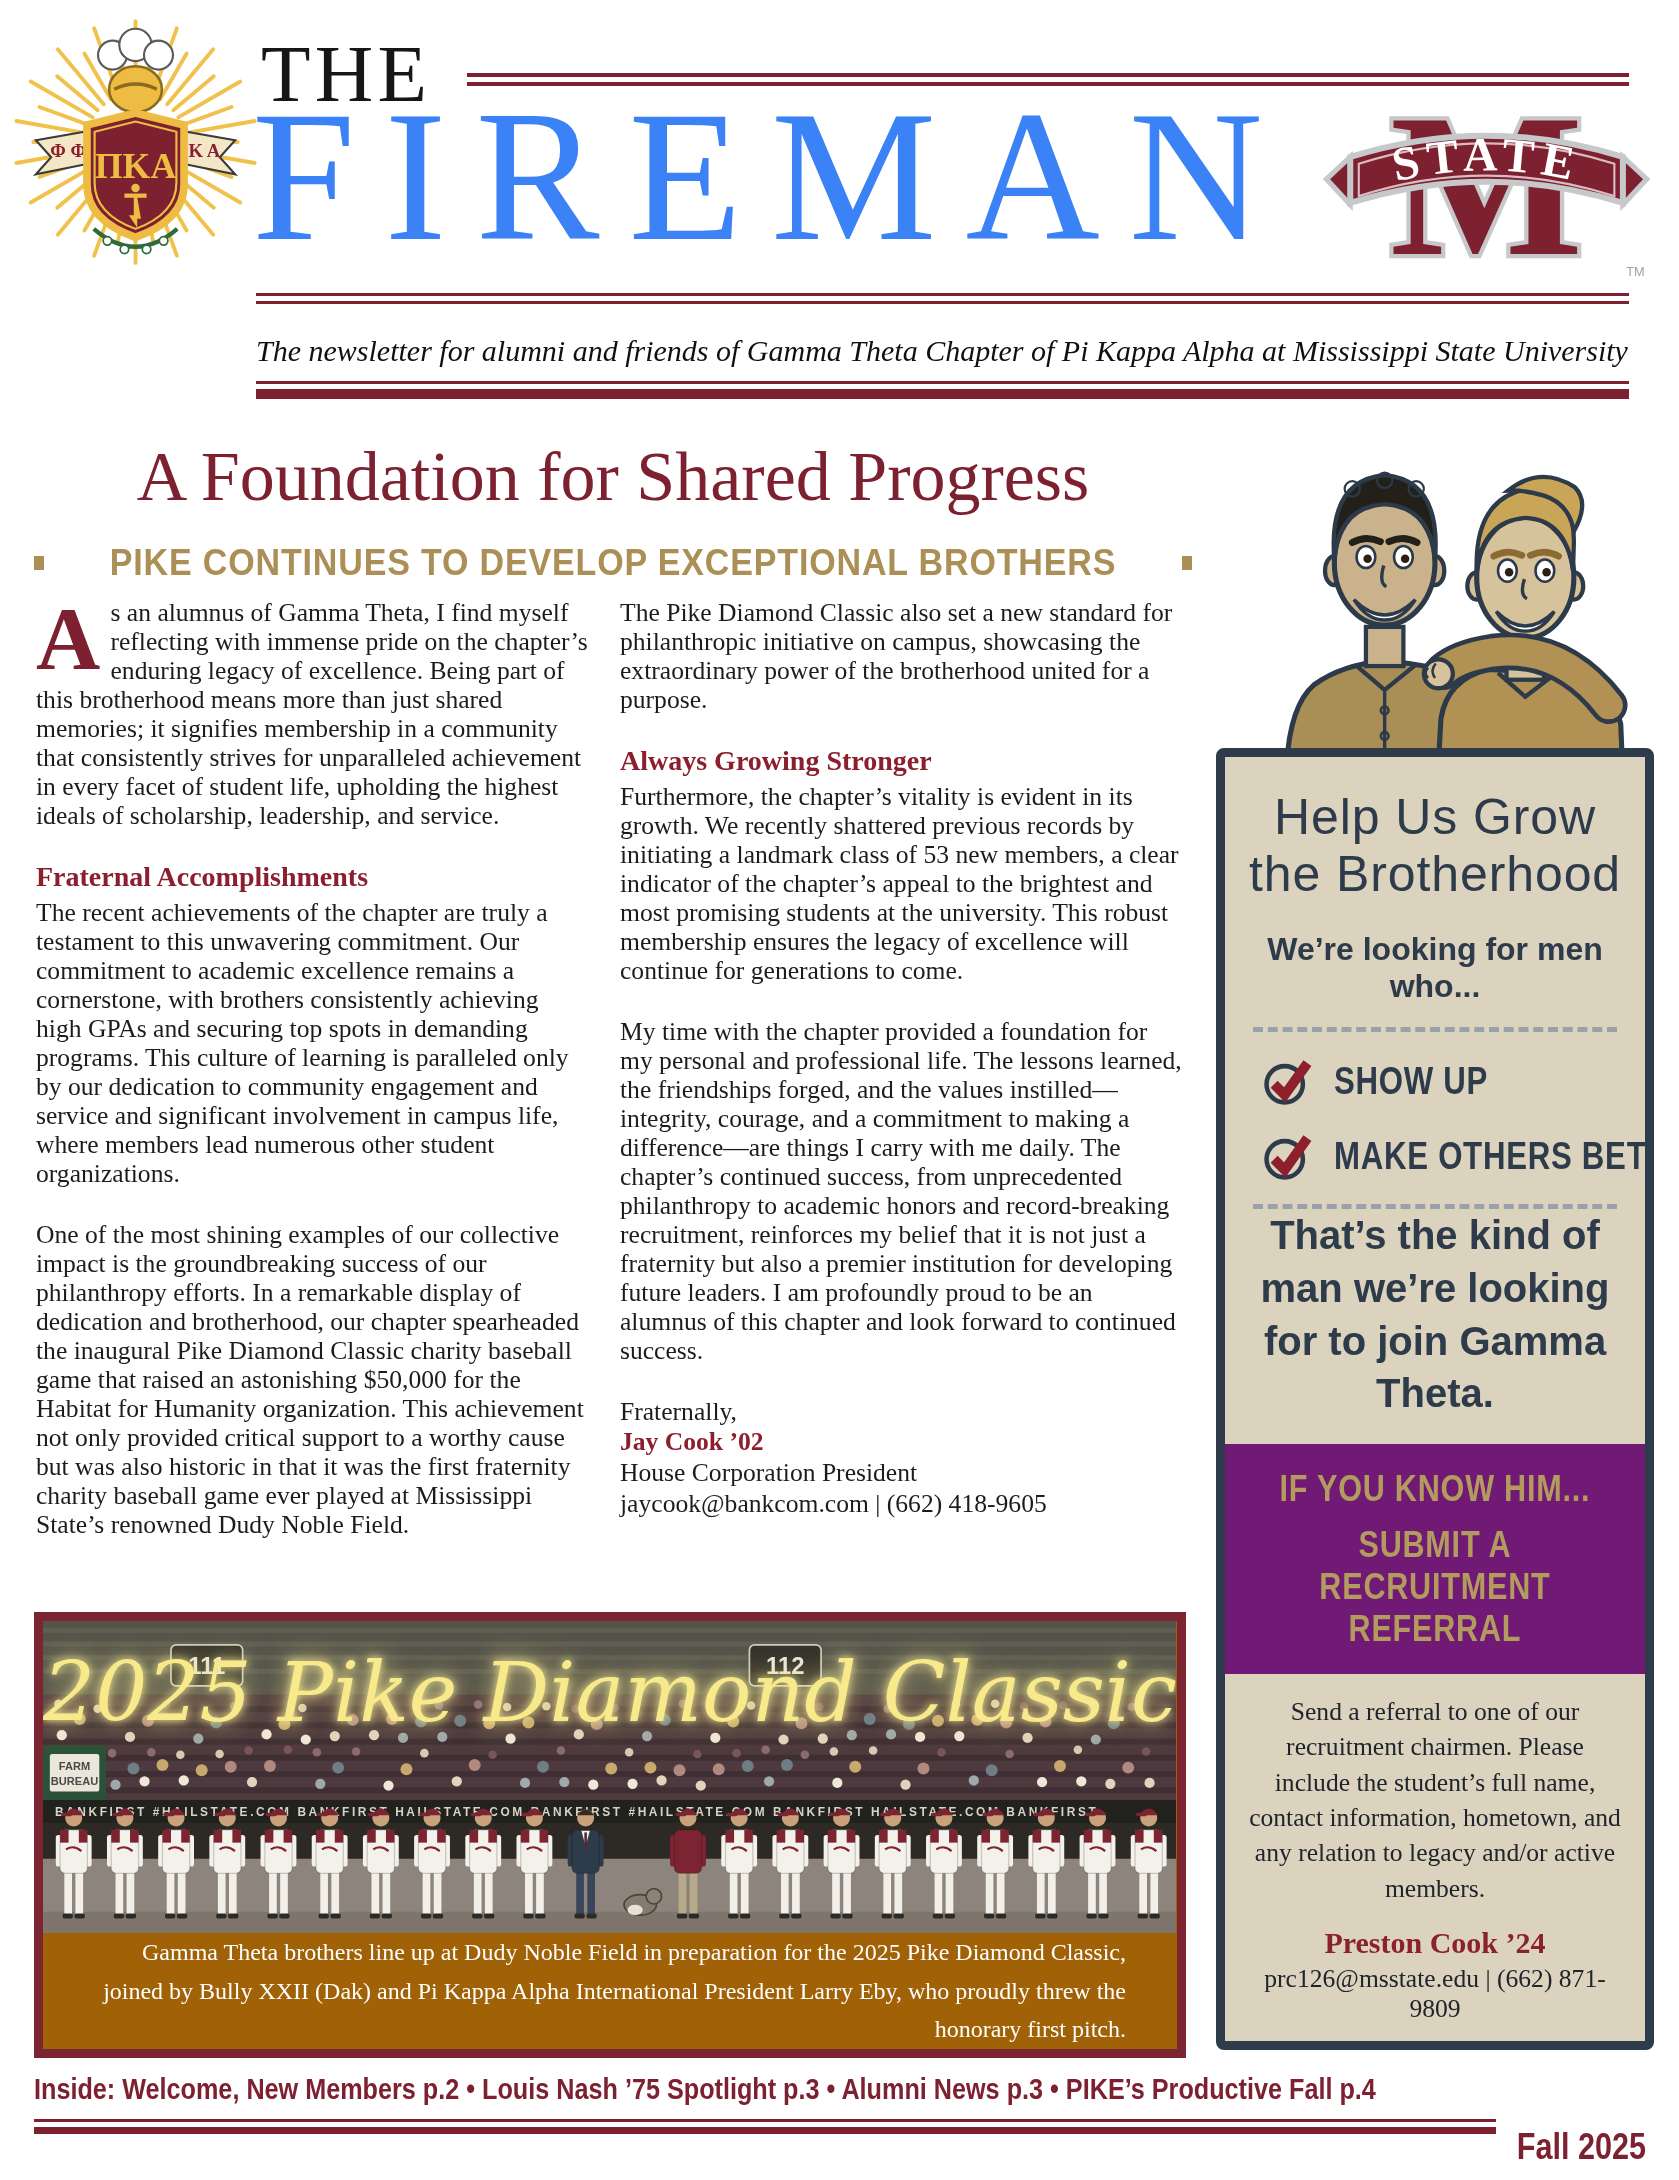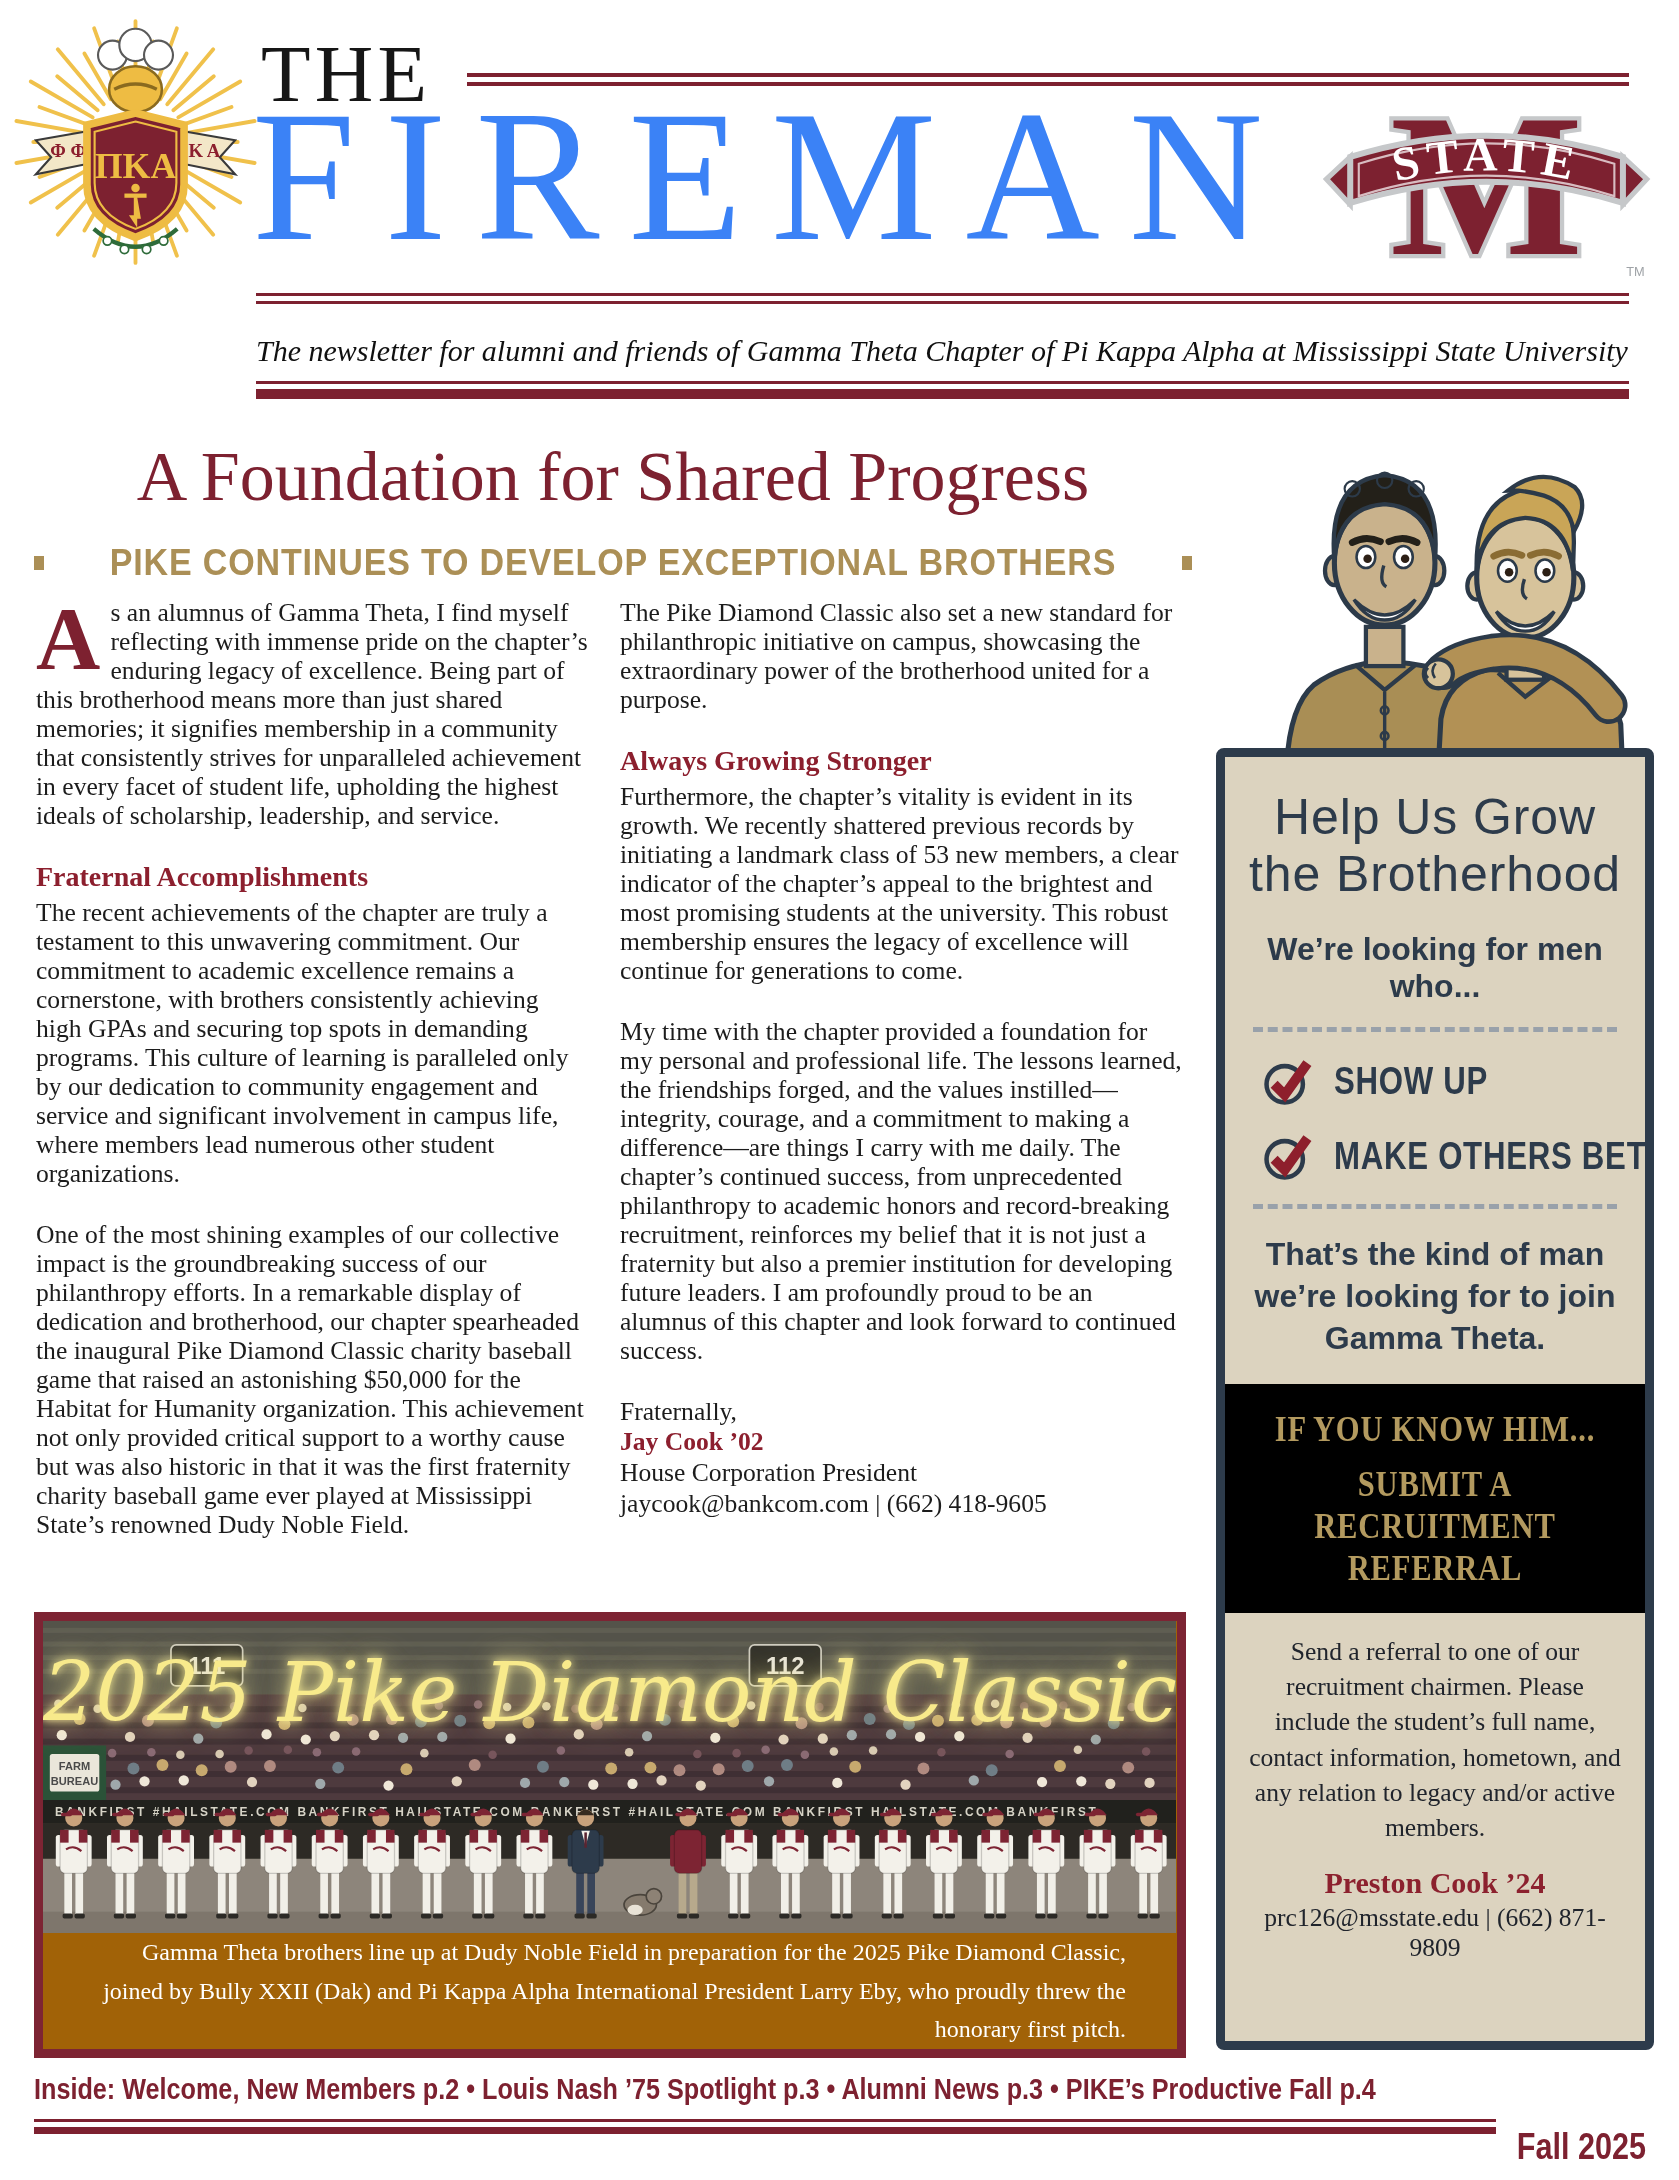--- a/index.html
+++ b/index.html
@@ -57,22 +57,22 @@
   .card{position:absolute;left:1216px;top:748px;width:438px;height:1302px;background:#dcd3bf;
         border:9.4px solid #2d3b4b;border-radius:8px;box-sizing:border-box;overflow:hidden;
         padding:32px 20.4px 0;text-align:center;font-family:"Liberation Sans",sans-serif;color:#2d3b4b;}
   .card-title{font-size:50px;line-height:1.13;font-weight:400;letter-spacing:0.9px;}
   .card-intro{margin-top:29px;font-weight:bold;font-size:32px;}
   .dash{margin:22px auto 0;width:96%;border:0;border-top:5.1px dashed #99a1aa;}
   .check-row{display:flex;align-items:center;gap:19px;margin:22px 0 0 17px;text-align:left;}
   .check-row svg{width:53px;height:53px;flex:0 0 53px;}
   .check-label{font-weight:bold;font-size:39px;letter-spacing:0.9px;transform:scaleX(.8);
                transform-origin:left center;white-space:nowrap;}
-  .kicker{margin-top:24px;font-weight:bold;font-size:32px;line-height:1.32;}
-  .navy-band{margin:24px -20.4px 0;background:#000000;padding:24px 5.1px;color:#b39a5f;font-family:Liberation Serif, serif;}
+  .kicker{font-weight:bold;font-size:40px;line-height:1.32;}
+  .navy-band{margin:24px -20.4px 0;background:#701a75;padding:24px 5.1px;color:#b39a5f;}
   .band-line{font-weight:bold;font-size:36px;letter-spacing:0.9px;transform:scaleX(.85);}
   .band-line + .band-line{margin-top:13.6px;}
   .referral{margin:20.4px 1.7px 0;font-family:"Liberation Serif",serif;font-size:25.6px;line-height:1.38;color:#20242c;}
   .contact{margin-top:20.4px;font-family:"Liberation Serif",serif;}
   .c-name{font-weight:bold;font-size:30px;color:#8c212e;}
   .c-info{font-size:25.6px;color:#20242c;margin-top:3.4px;}
 
   
   .inside{position:absolute;left:34px;top:2072px;font-family:"Liberation Sans",sans-serif;font-weight:bold;
           font-size:30px;color:#7d2130;transform:scaleX(.84);transform-origin:left;white-space:nowrap;}

